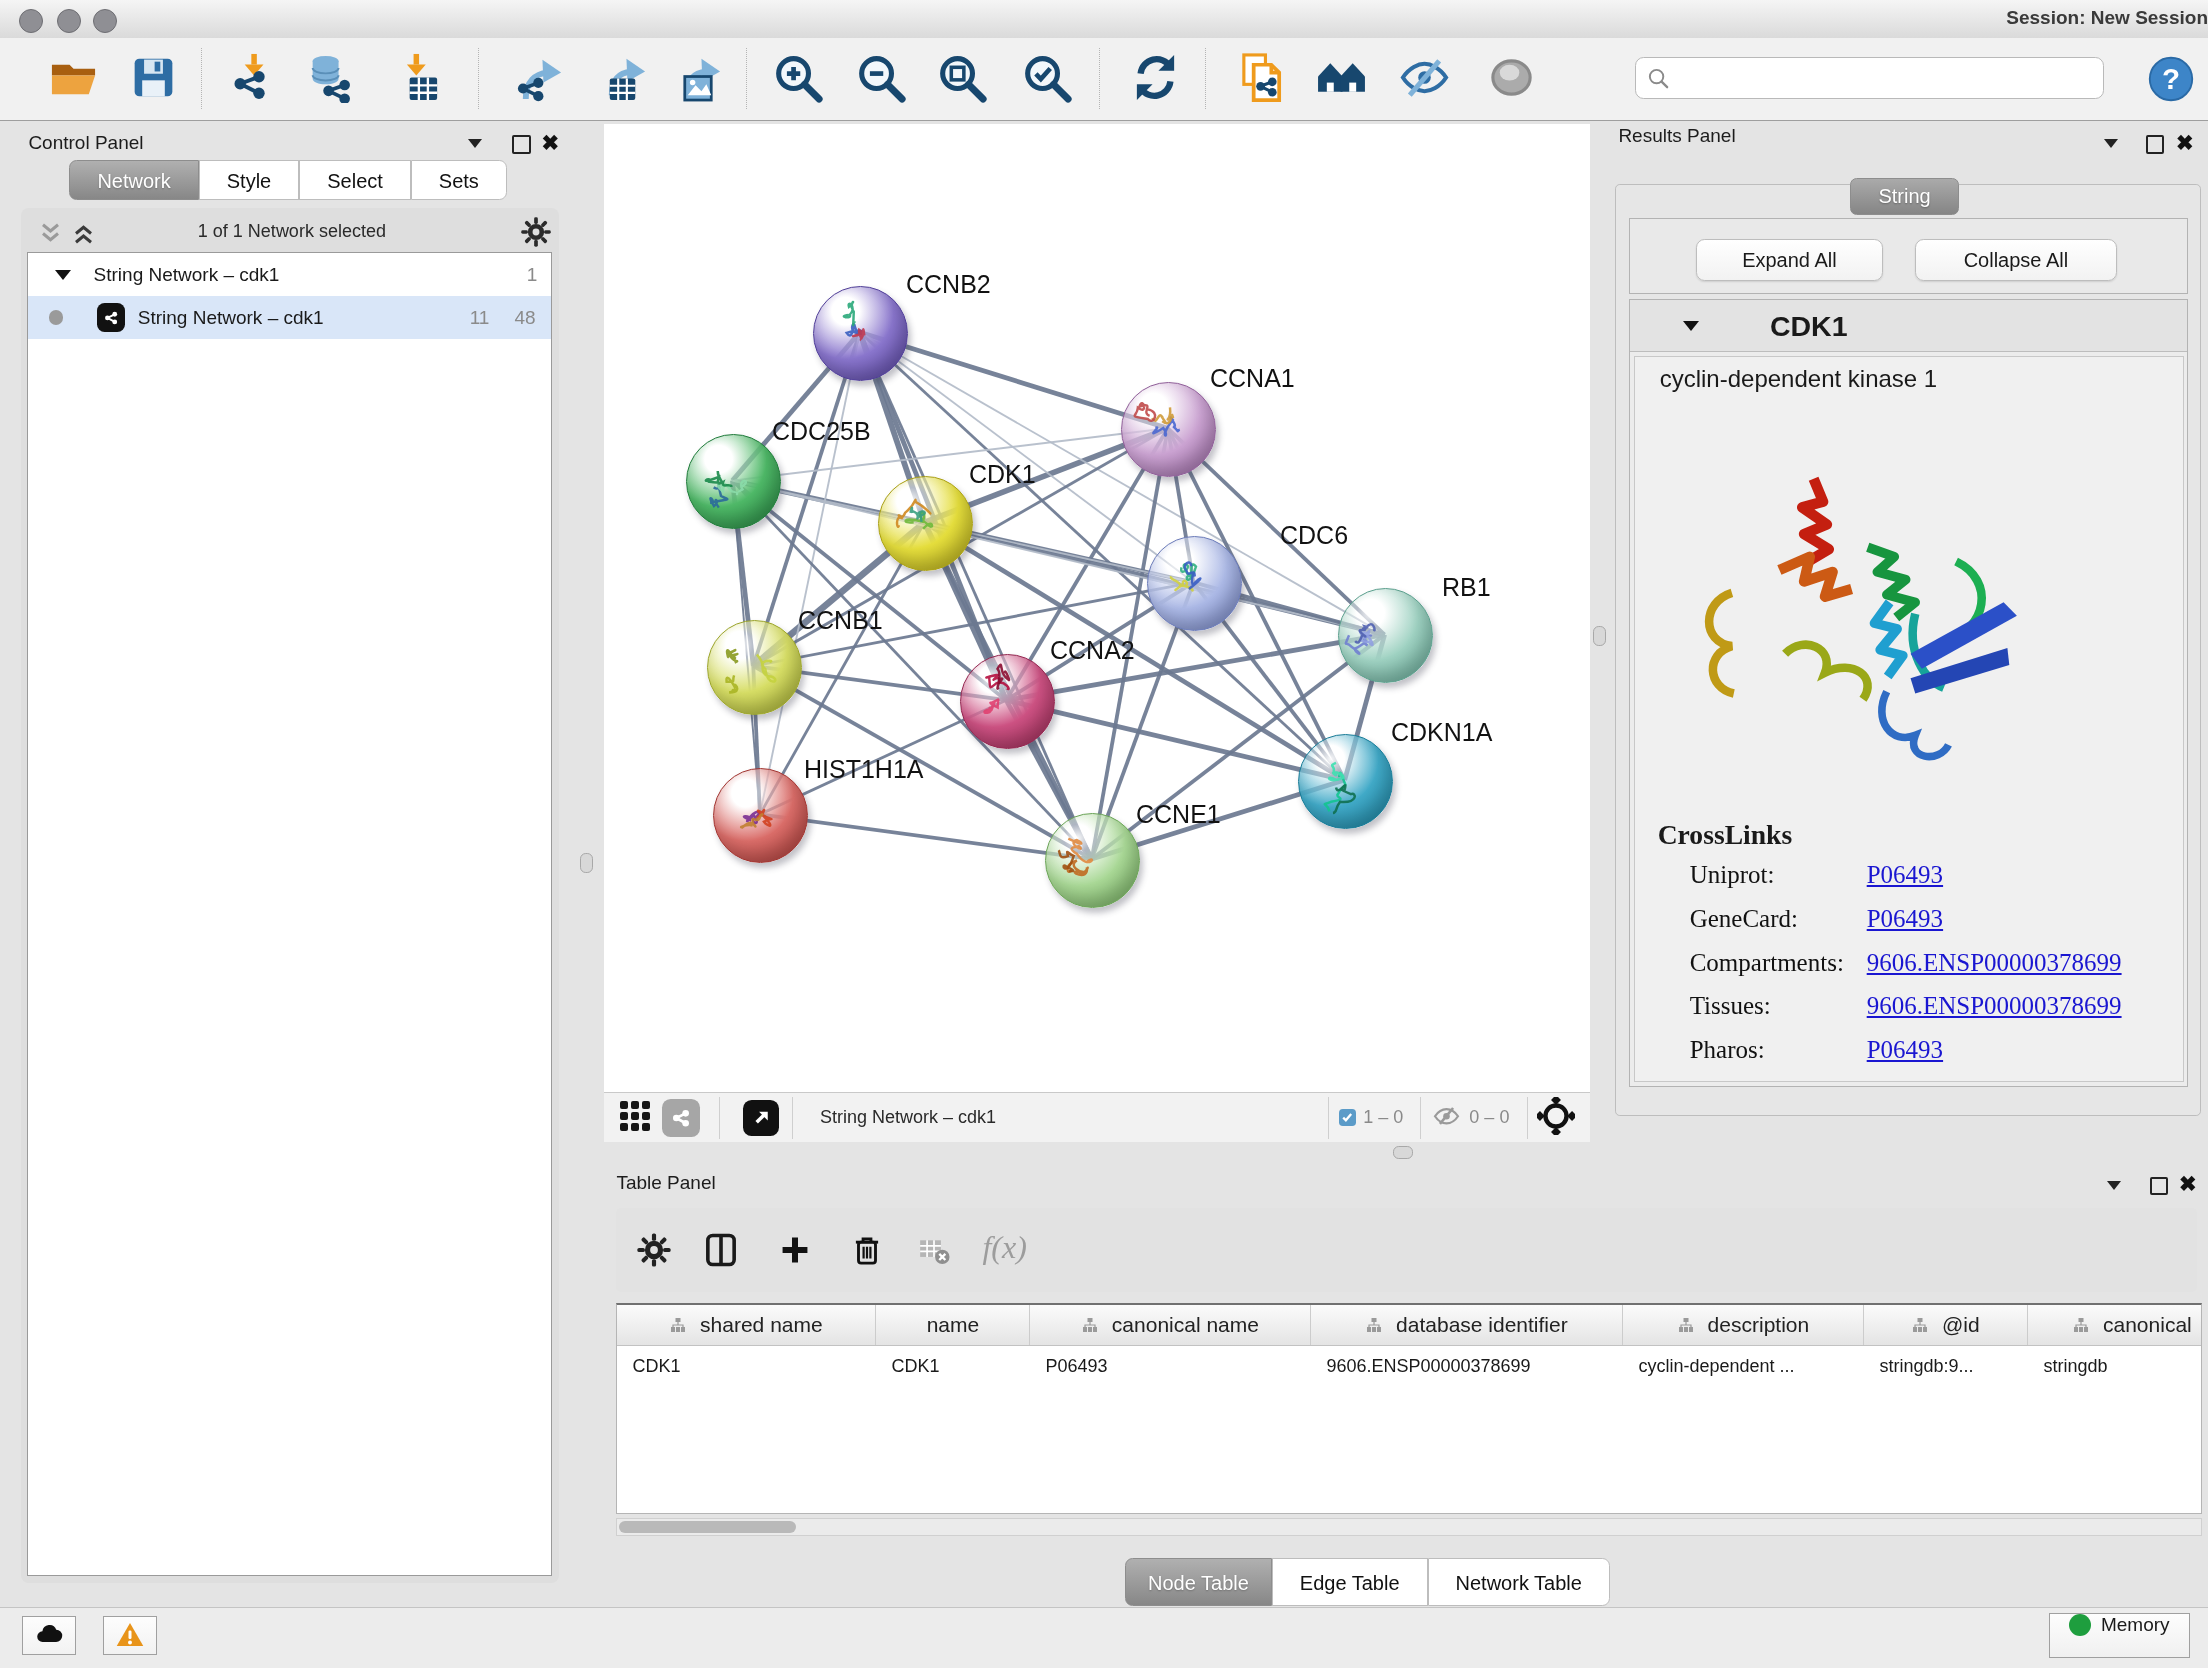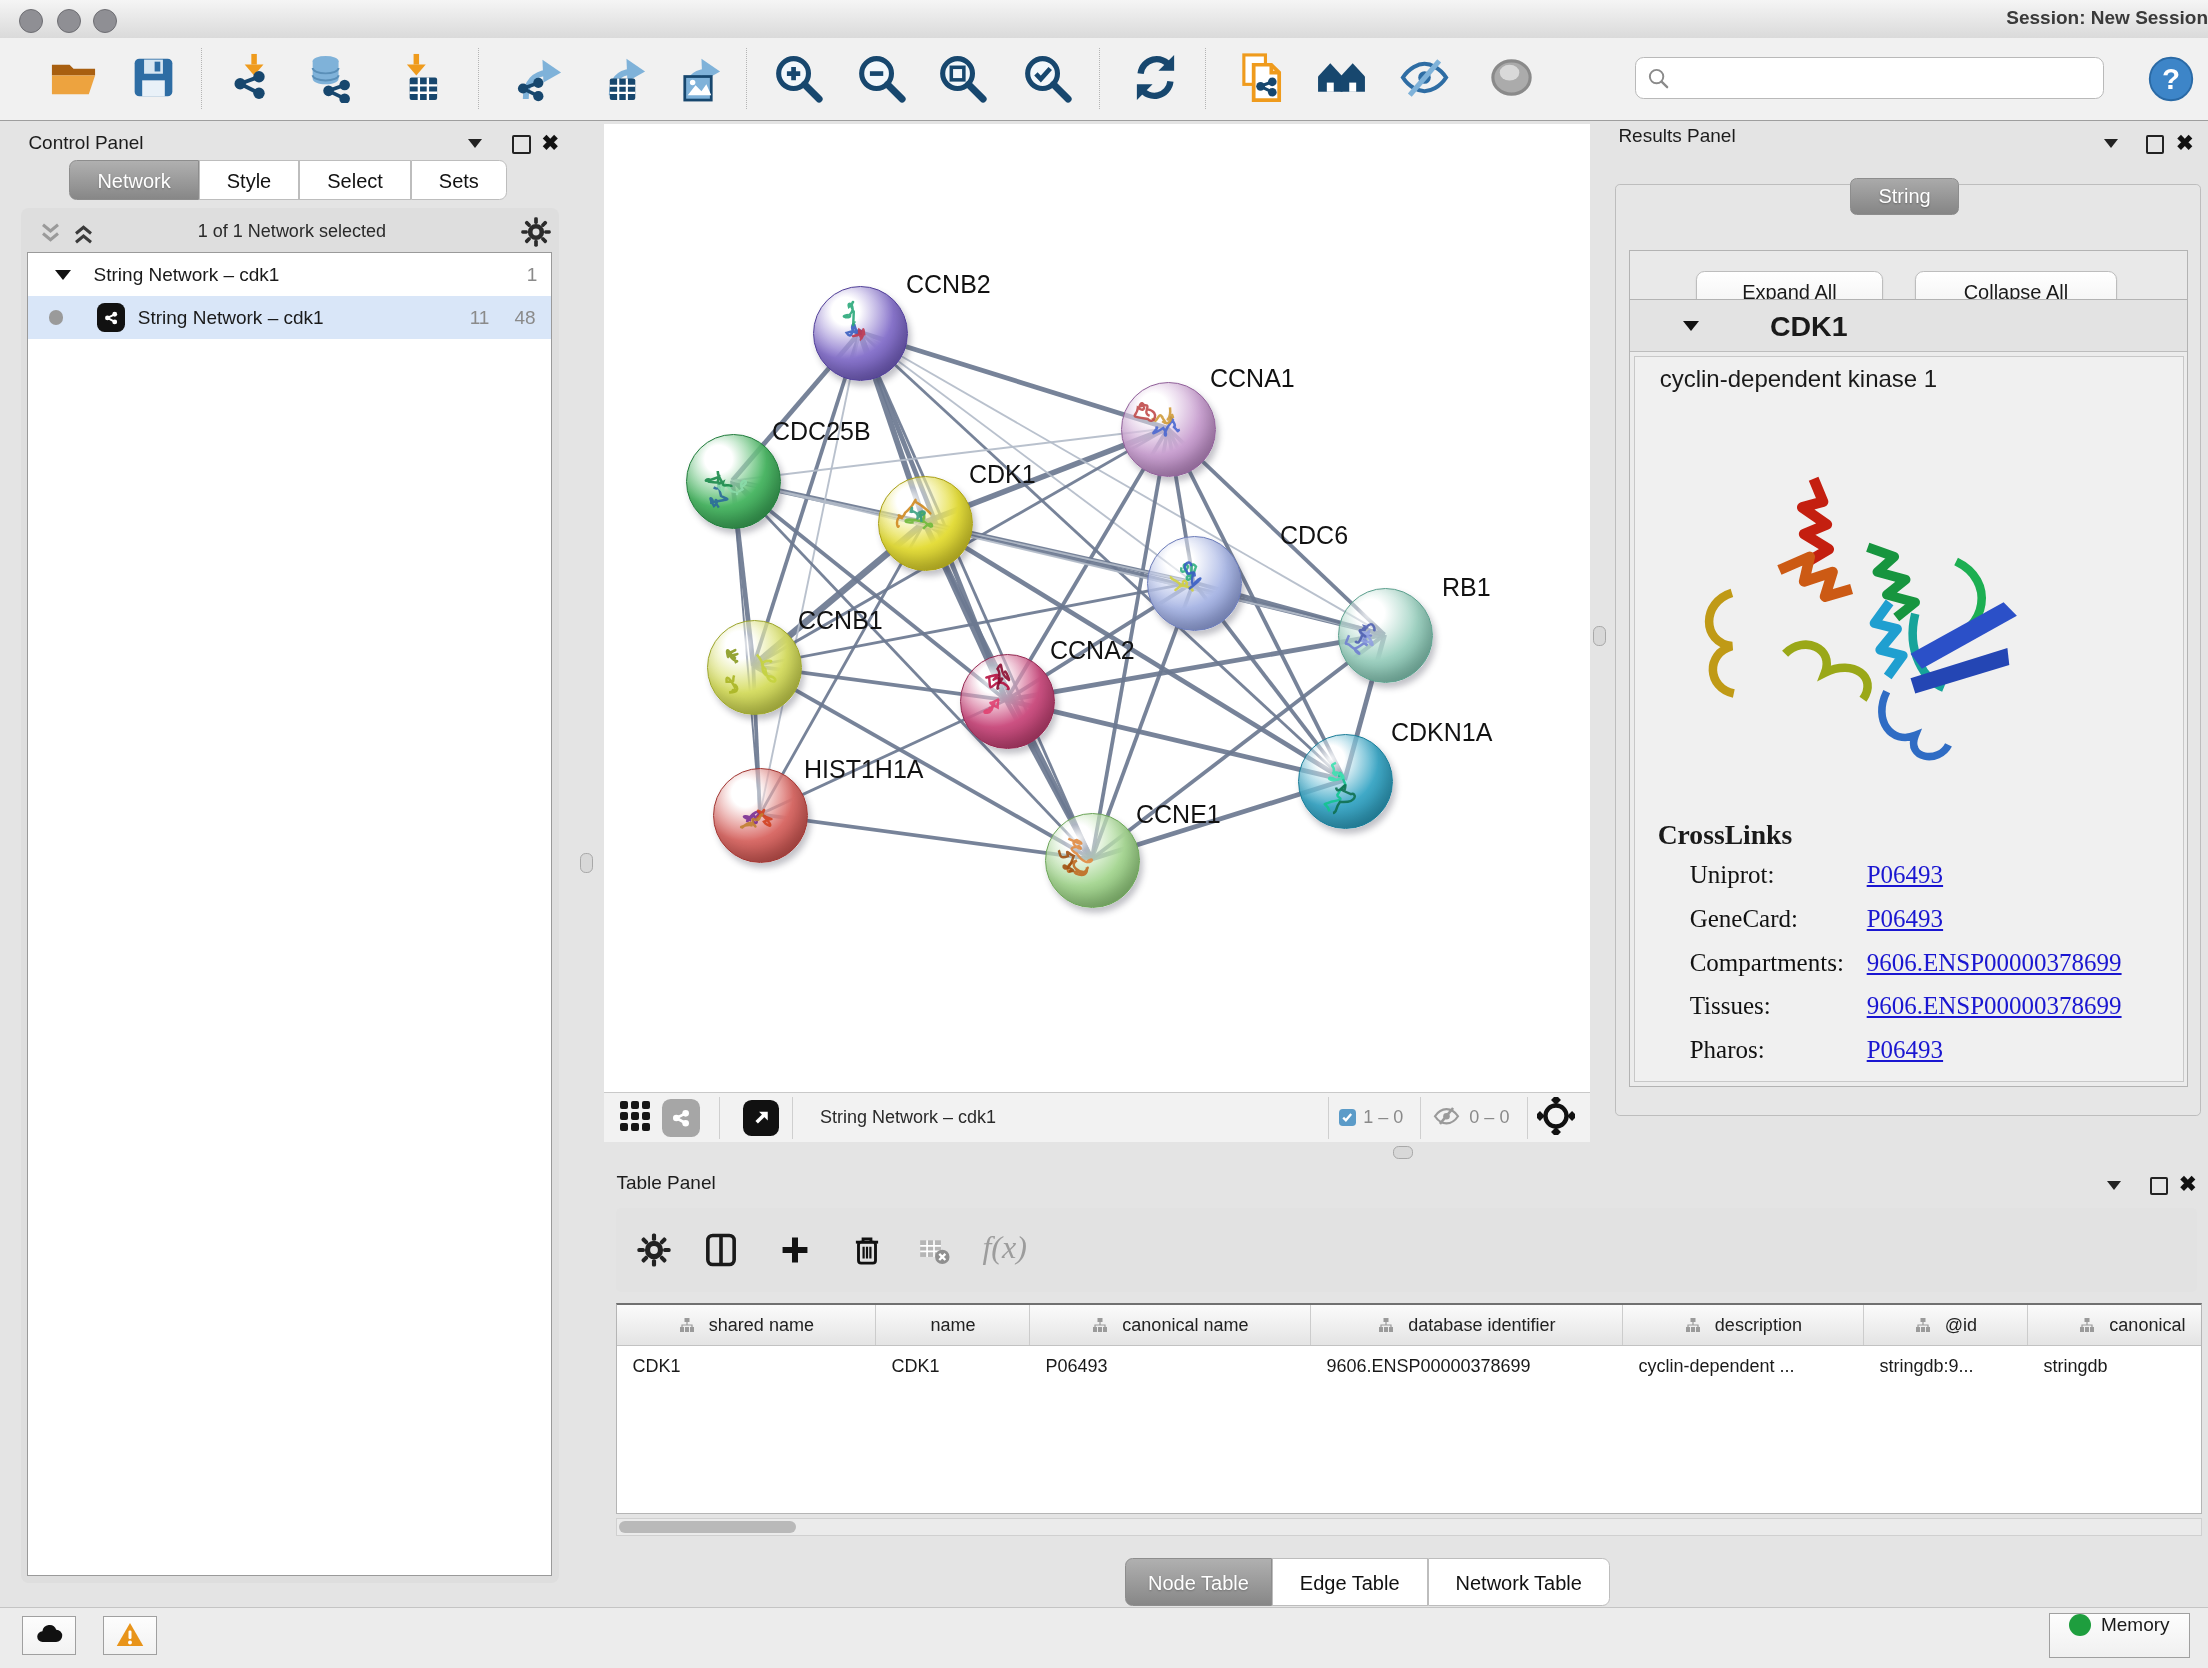--- a/index.html
+++ b/index.html
@@ -49,38 +49,38 @@
   .checkbox{width:17px;height:17px;background:#5b9bc8;border-radius:3.8px;display:flex;align-items:center;justify-content:center;}
   
   .vdiv-dot{width:10.5px;height:18px;border-radius:5.7px;background:#d8d8d8;border:1px solid #a8a8a8;}
   .hdiv-dot{width:18px;height:10.5px;border-radius:5.7px;background:#d8d8d8;border:1px solid #a8a8a8;}
   
   .results-panel{left:1607px;top:124px;width:601px;height:1020px;}
   .rp-pane{left:7.6px;top:60px;width:586px;height:932px;background:#e6e6e6;border:1px solid #bdbdbd;border-radius:4.8px;box-sizing:border-box;}
   .rp-tab{left:243px;top:54px;width:107px;height:35px;line-height:35px;z-index:3;
     background:linear-gradient(#aaaaaa,#858585);color:#fff;font-size:20px;text-align:center;
     border:1px solid #8d8d8d;border-radius:6.7px;text-shadow:0 1px 1.9px rgba(0,0,0,.3);}
-  .rp-btnbox{left:13.3px;top:33px;width:559px;height:76px;border:1px solid #b3b3b3;background:#e9e9e9;box-sizing:border-box;margin-top:32px;}
+  .rp-btnbox{left:13.3px;top:33px;width:559px;height:76px;border:1px solid #b3b3b3;background:#e9e9e9;box-sizing:border-box;}
   .rp-btn{top:20px;height:40px;line-height:40px;background:linear-gradient(#ffffff,#f2f2f2);
     border:1px solid #bdbdbd;border-radius:8.6px;font-size:20px;text-align:center;box-shadow:0 1px 1.9px rgba(0,0,0,.12);}
   .cdk-box{left:13.3px;top:114px;width:559px;height:788px;border:1px solid #b3b3b3;background:#ececec;box-sizing:border-box;}
   .cdk-head{left:0;top:0;width:100%;height:52px;background:#e3e3e3;border-bottom:1px solid #bdbdbd;box-sizing:border-box;}
   .cdk-content{left:3.8px;top:56px;width:550px;height:726px;background:#f0f0f0;border:1px solid #c8c8c8;box-sizing:border-box;}
   .xl-title{font-family:"Liberation Serif",serif;font-weight:bold;font-size:27.6px;}
   .xl-row{position:absolute;font-family:"Liberation Serif",serif;font-size:25px;}
   .xl-label{color:#111;}
   .xl-link{color:#1a16d1;text-decoration:underline;cursor:pointer;}
   
   .table-panel{left:604px;top:1162px;width:1605px;height:443px;}
   .tp-toolbar{left:12.4px;top:46px;width:1581px;height:84px;background:#e2e2e2;border-radius:4.8px;}
   .tp-ico{top:17px;width:49px;height:49px;display:flex;align-items:center;justify-content:center;}
   .tbl-wrap{left:12.4px;top:141px;width:1586px;height:211px;border:1px solid #b5b5b5;border-top:2.9px solid #707070;
     box-sizing:border-box;overflow:hidden;background:#fff;}
   .tbl-header{display:flex;height:40px;background:linear-gradient(#fbfbfb,#e4e4e4);border-bottom:1px solid #c2c2c2;}
-  .th{display:flex;align-items:center;justify-content:center;gap:14px;font-size:18px;color:#222;
+  .th{display:flex;align-items:center;justify-content:center;gap:14px;font-size:21px;color:#222;
       border-right:1px solid #cccccc;box-sizing:border-box;overflow:hidden;white-space:nowrap;flex:none;text-align:right;}
   .tbl-row{display:flex;height:40px;background:#fff;}
   .td{font-size:18px;padding-left:15px;display:flex;align-items:center;box-sizing:border-box;
       overflow:hidden;white-space:nowrap;flex:none;}
   .hscroll{left:12.4px;top:356px;width:1586px;height:18px;background:#ebebeb;border:1px solid #d0d0d0;box-sizing:border-box;}
   .hthumb{left:1.9px;top:1.9px;width:177px;height:12.4px;background:#b9b9b9;border-radius:6.7px;}
   .tp-tabs{top:396px;height:48px;display:flex;position:absolute;left:521px;}
   .tp-tabs .tab{height:48px;line-height:48px;padding:0 28.5px;}
   
   .statusbar{left:0;top:1607px;width:2208px;height:61px;background:#ececec;border-top:1px solid #c4c4c4;}

